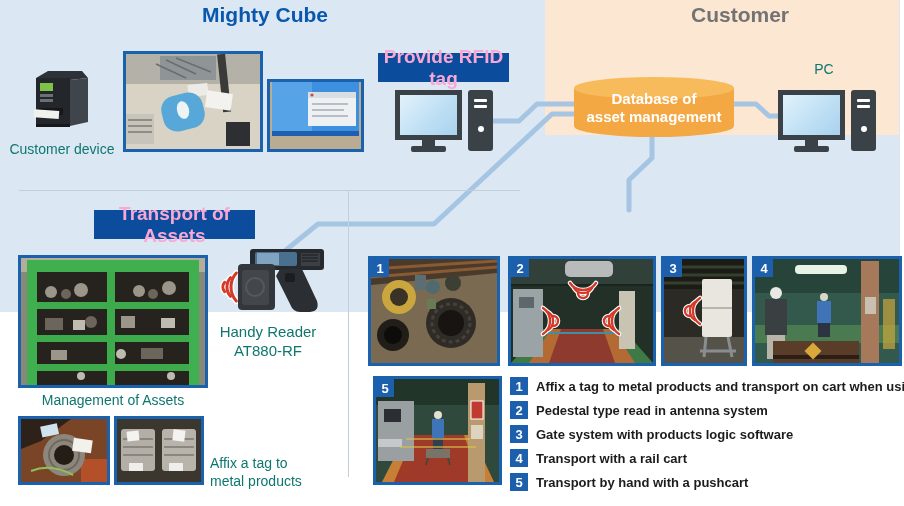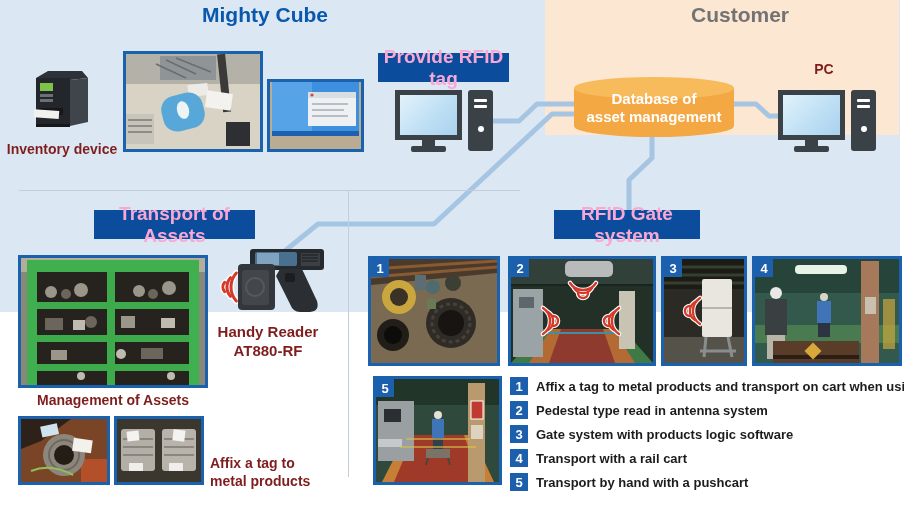--- a/index.html
+++ b/index.html
@@ -6,21 +6,21 @@
   .stage{position:relative;width:904px;height:506px;background:#fff;
          font-family:"Liberation Sans","DejaVu Sans",sans-serif;overflow:hidden;}
   .abs{position:absolute;}
   .panel-blue{background:#dbe8f4;}
   .panel-orange{background:#fce7d2;}
   .title{font-size:21px;font-weight:700;text-align:center;}
   .title-left{color:#0a57ae;}
   .title-right{color:#737373;}
   .bluelabel{background:#0b4d9c;color:#f9a8d4;font-size:19px;font-weight:700;
              text-align:center;display:flex;align-items:center;justify-content:center;z-index:4;}
-  .caption{color:#7f1d1d;font-size:14px;font-weight:700;text-align:center;line-height:18px;z-index:3;}
+  .caption{color:#0f766e;font-size:14px;font-weight:400;text-align:center;line-height:18px;z-index:3;}
   .photo{box-sizing:border-box;border:3px solid #1a61ae;background:#888;z-index:3;}
   .photo svg{position:absolute;left:0;top:0;width:100%;height:100%;display:block;}
   .badge{position:absolute;left:0;top:0;width:18px;height:18px;background:#1c5fad;color:#fff;
          font-size:13px;font-weight:700;display:flex;align-items:center;justify-content:center;z-index:5;}
   .divider{background:#c4ced9;z-index:2;}
   .lines{z-index:1;}
   .monitor{box-sizing:border-box;border:5px solid #3b4247;background:linear-gradient(135deg,#e3f2fb 0%,#bfe0f4 55%,#a9d2ee 100%);z-index:3;}
   .mon-neck{background:#3b4247;z-index:3;}
   .mon-base{background:#3b4247;border-radius:2px;z-index:3;}
   .tower{background:#3b4247;border-radius:3px;z-index:3;}
@@ -61,21 +61,21 @@
     <polygon points="8,10 20,3 54,3 60,10 42,12" fill="#2e3238"></polygon>
     <rect x="8" y="10" width="34" height="48" fill="#23262a"></rect>
     <polygon points="42,12 60,10 60,54 42,58" fill="#40454c"></polygon>
     <rect x="12" y="15" width="13" height="8" fill="#7fc24a"></rect>
     <rect x="12" y="26" width="13" height="3" fill="#6b7077"></rect>
     <rect x="12" y="31" width="13" height="3" fill="#6b7077"></rect>
     <rect x="11" y="40" width="24" height="7" fill="#15171a"></rect>
     <rect x="6" y="42" width="25" height="8" fill="#f1f1ee" transform="rotate(4 18 46)"></rect>
     <rect x="8" y="56" width="34" height="3" fill="#15171a"></rect>
   </svg>
-  <div class="abs caption" style="left:3px;top:140px;width:118px;">Inventory device</div>
+  <div class="abs caption" style="left:3px;top:140px;width:118px;">Customer device</div>
 
   <div class="abs photo" style="left:123px;top:51px;width:140px;height:101px;">
     <svg viewBox="0 0 134 95" preserveAspectRatio="none">
       <rect width="134" height="95" fill="#d8d3c4"></rect>
       <rect width="134" height="30" fill="#b3b1a8"></rect>
       <rect x="34" y="2" width="56" height="24" fill="#8f9496"></rect>
       <rect x="94" y="0" width="8" height="58" fill="#3a3a38" transform="rotate(-6 98 28)"></rect>
       <path d="M40 6 L70 20 M50 4 L85 18 M30 10 L60 24" stroke="#6a6e70" stroke-width="1.5" fill="none"></path>
       <rect x="62" y="30" width="20" height="12" fill="#ecebe5" transform="rotate(-6 72 36)"></rect>
       <rect x="80" y="38" width="26" height="17" fill="#f3f2ee" transform="rotate(8 93 46)"></rect>
@@ -222,21 +222,20 @@
       <rect x="56" y="11" width="12" height="11" fill="#f4f3ef" transform="rotate(7 62 16)"></rect>
       <rect x="12" y="44" width="14" height="8" fill="#efeeea"></rect>
       <rect x="52" y="44" width="14" height="8" fill="#efeeea"></rect>
     </svg>
   </div>
   <div class="abs caption" style="left:210px;top:454px;width:115px;text-align:left;">
     <div>Affix a tag to</div>
     <div>metal products</div>
   </div>
 
-  <div class="abs bluelabel" style="left:554px;top:210px;width:146px;height:29px;">RFID Gate system</div>
 
   <div class="abs photo" style="left:368px;top:256px;width:132px;height:110px;">
     <svg viewBox="0 0 126 104" preserveAspectRatio="none">
       <rect width="126" height="104" fill="#7b6a52"></rect>
       <polygon points="0,0 126,0 126,14 0,26" fill="#4a3a2c"></polygon>
       <path d="M0 10 L126 2 M0 18 L126 8" stroke="#8a5a33" stroke-width="3"></path>
       <circle cx="28" cy="38" r="17" fill="#c9a63e"></circle>
         <circle cx="28" cy="38" r="9" fill="#3a3127"></circle>
       <circle cx="22" cy="76" r="16" fill="#211d19"></circle>
         <circle cx="22" cy="76" r="9" fill="#0e0c0a"></circle>

